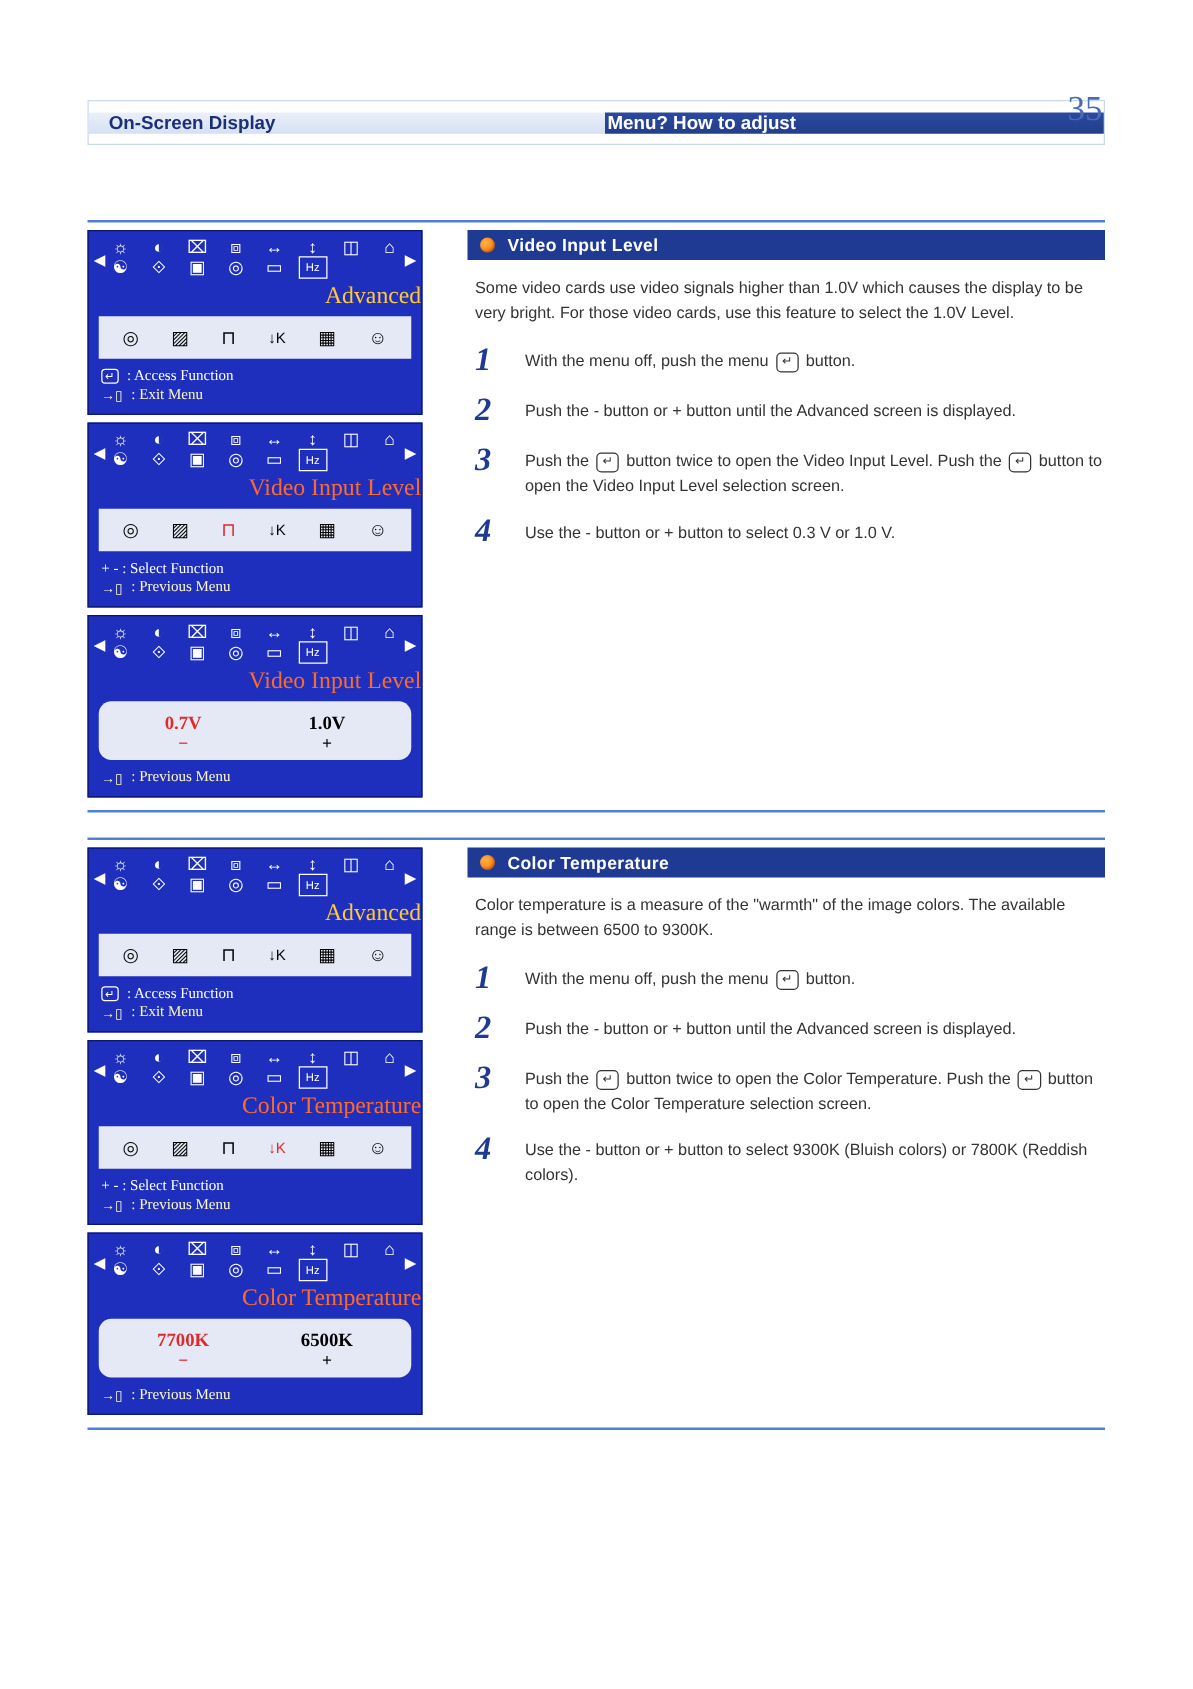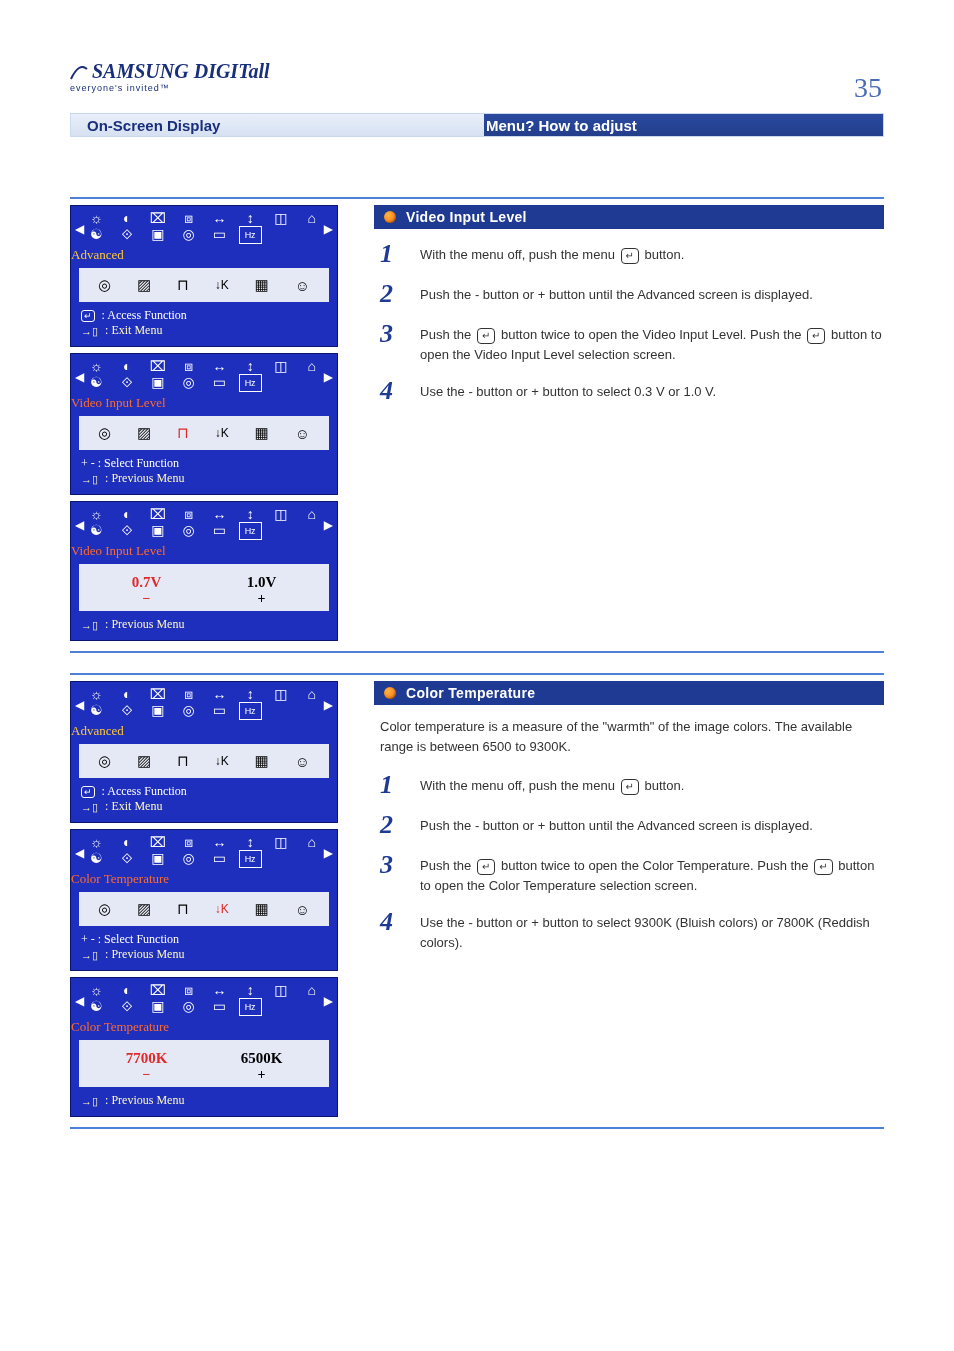--- a/index.html
+++ b/index.html
@@ -31,23 +31,24 @@
   .page-number {
     position: absolute;
     top: 72px;
     right: 72px;
     font-size: 28px;
     color: #476bb5;
     font-family: Georgia, serif;
   }
   .topbar {
     margin-top: 8px;
-    height: 24px;
+    height: 36px;
     display: flex;
     border: 1px solid #cbd9ef;
+    align-items: center;
   }
   .topbar-left {
     flex: 1;
     background: linear-gradient(to bottom, #eaf0fa, #d5e0f2);
     display: flex;
     align-items: center;
     padding-left: 16px;
     font-size: 15px;
     color: #1a2f7a;
     font-weight: bold;
@@ -153,24 +154,24 @@
     font-size: 12px;
   }
   .osd-icons .nav-tri.left { left: 4px; }
   .osd-icons .nav-tri.right { right: 4px; }
   .ic {
     text-align: center;
     font-size: 14px;
     line-height: 16px;
   }
   .osd-title {
-    text-align: left;
+    text-align: right;
     font-family: Georgia, serif;
     color: #ffc933;
-    font-size: 13px;
+    font-size: 19px;
     padding: 1px 0 2px 0;
   }
   .osd-title.hl { color: #ff6a2a; }
   .osd-sub {
     background: #e5e9f6;
     margin: 3px 8px 0 8px;
     padding: 8px 6px;
     display: flex;
     justify-content: space-around;
     align-items: center;
@@ -184,20 +185,21 @@
     background: #e5e9f6;
     margin: 3px 8px 0 8px;
     padding: 10px 10px 4px 10px;
     display: flex;
     justify-content: space-around;
     text-align: center;
     font-family: Georgia, serif;
     font-weight: bold;
     font-size: 15px;
     color: #000;
+    border-radius: 10px;
   }
   .osd-choice .opt.sel { color: #e02a2a; }
   .osd-choice .opt .sign { display:block; font-size: 14px; font-weight: bold; }
   .osd-hints {
     padding: 6px 10px 8px 10px;
     font-family: Georgia, serif;
     font-size: 12px;
     color: #fff;
   }
   .osd-hint1 { color: #fff; }
@@ -213,28 +215,20 @@
     border-radius: 3px;
     padding: 0 2px;
     font-size: 9px;
   }
   
 </style>
 </head>
 <body>
 
 <div style="display:flex; align-items:flex-start; justify-content:space-between;">
-  <div>
-    <div class="logo">
-      <svg width="18" height="14" viewBox="0 0 18 14">
-          <path d="M1 13 Q9 -4 17 3" stroke="#1a2f7a" stroke-width="2" fill="none"></path>
-        </svg><span>SAMSUNG DIGITall</span>
-    </div>
-    <div class="logo-tag">everyone's invited™</div>
-  </div>
   <div class="page-number">35</div>
 </div>
 
 <div class="topbar" style="margin-top:20px;">
   <div class="topbar-left">On-Screen Display</div>
   <div class="topbar-right">Menu? How to adjust</div>
 </div>
 
 <div class="section">
   <div class="osd-col">
@@ -337,20 +331,21 @@
     </div>
 
   </div>
 
   <div class="content-col">
     <div class="content-header">
       <span class="bullet"></span>
       <span>Video Input Level</span>
     </div>
     <div class="content-body">
+      <div class="desc">Some video cards use video signals higher than 1.0V which causes the display to be very bright. For those video cards, use this feature to select the 1.0V Level.</div>
 
       <div class="step">
         <div class="step-num">1</div>
         <div class="step-text"><span>With the menu off, push the menu</span> <span class="enter-glyph">↵</span> <span>button.</span></div>
       </div>
 
       <div class="step">
         <div class="step-num">2</div>
         <div class="step-text">Push the - button or + button until the Advanced screen is displayed.</div>
       </div>

